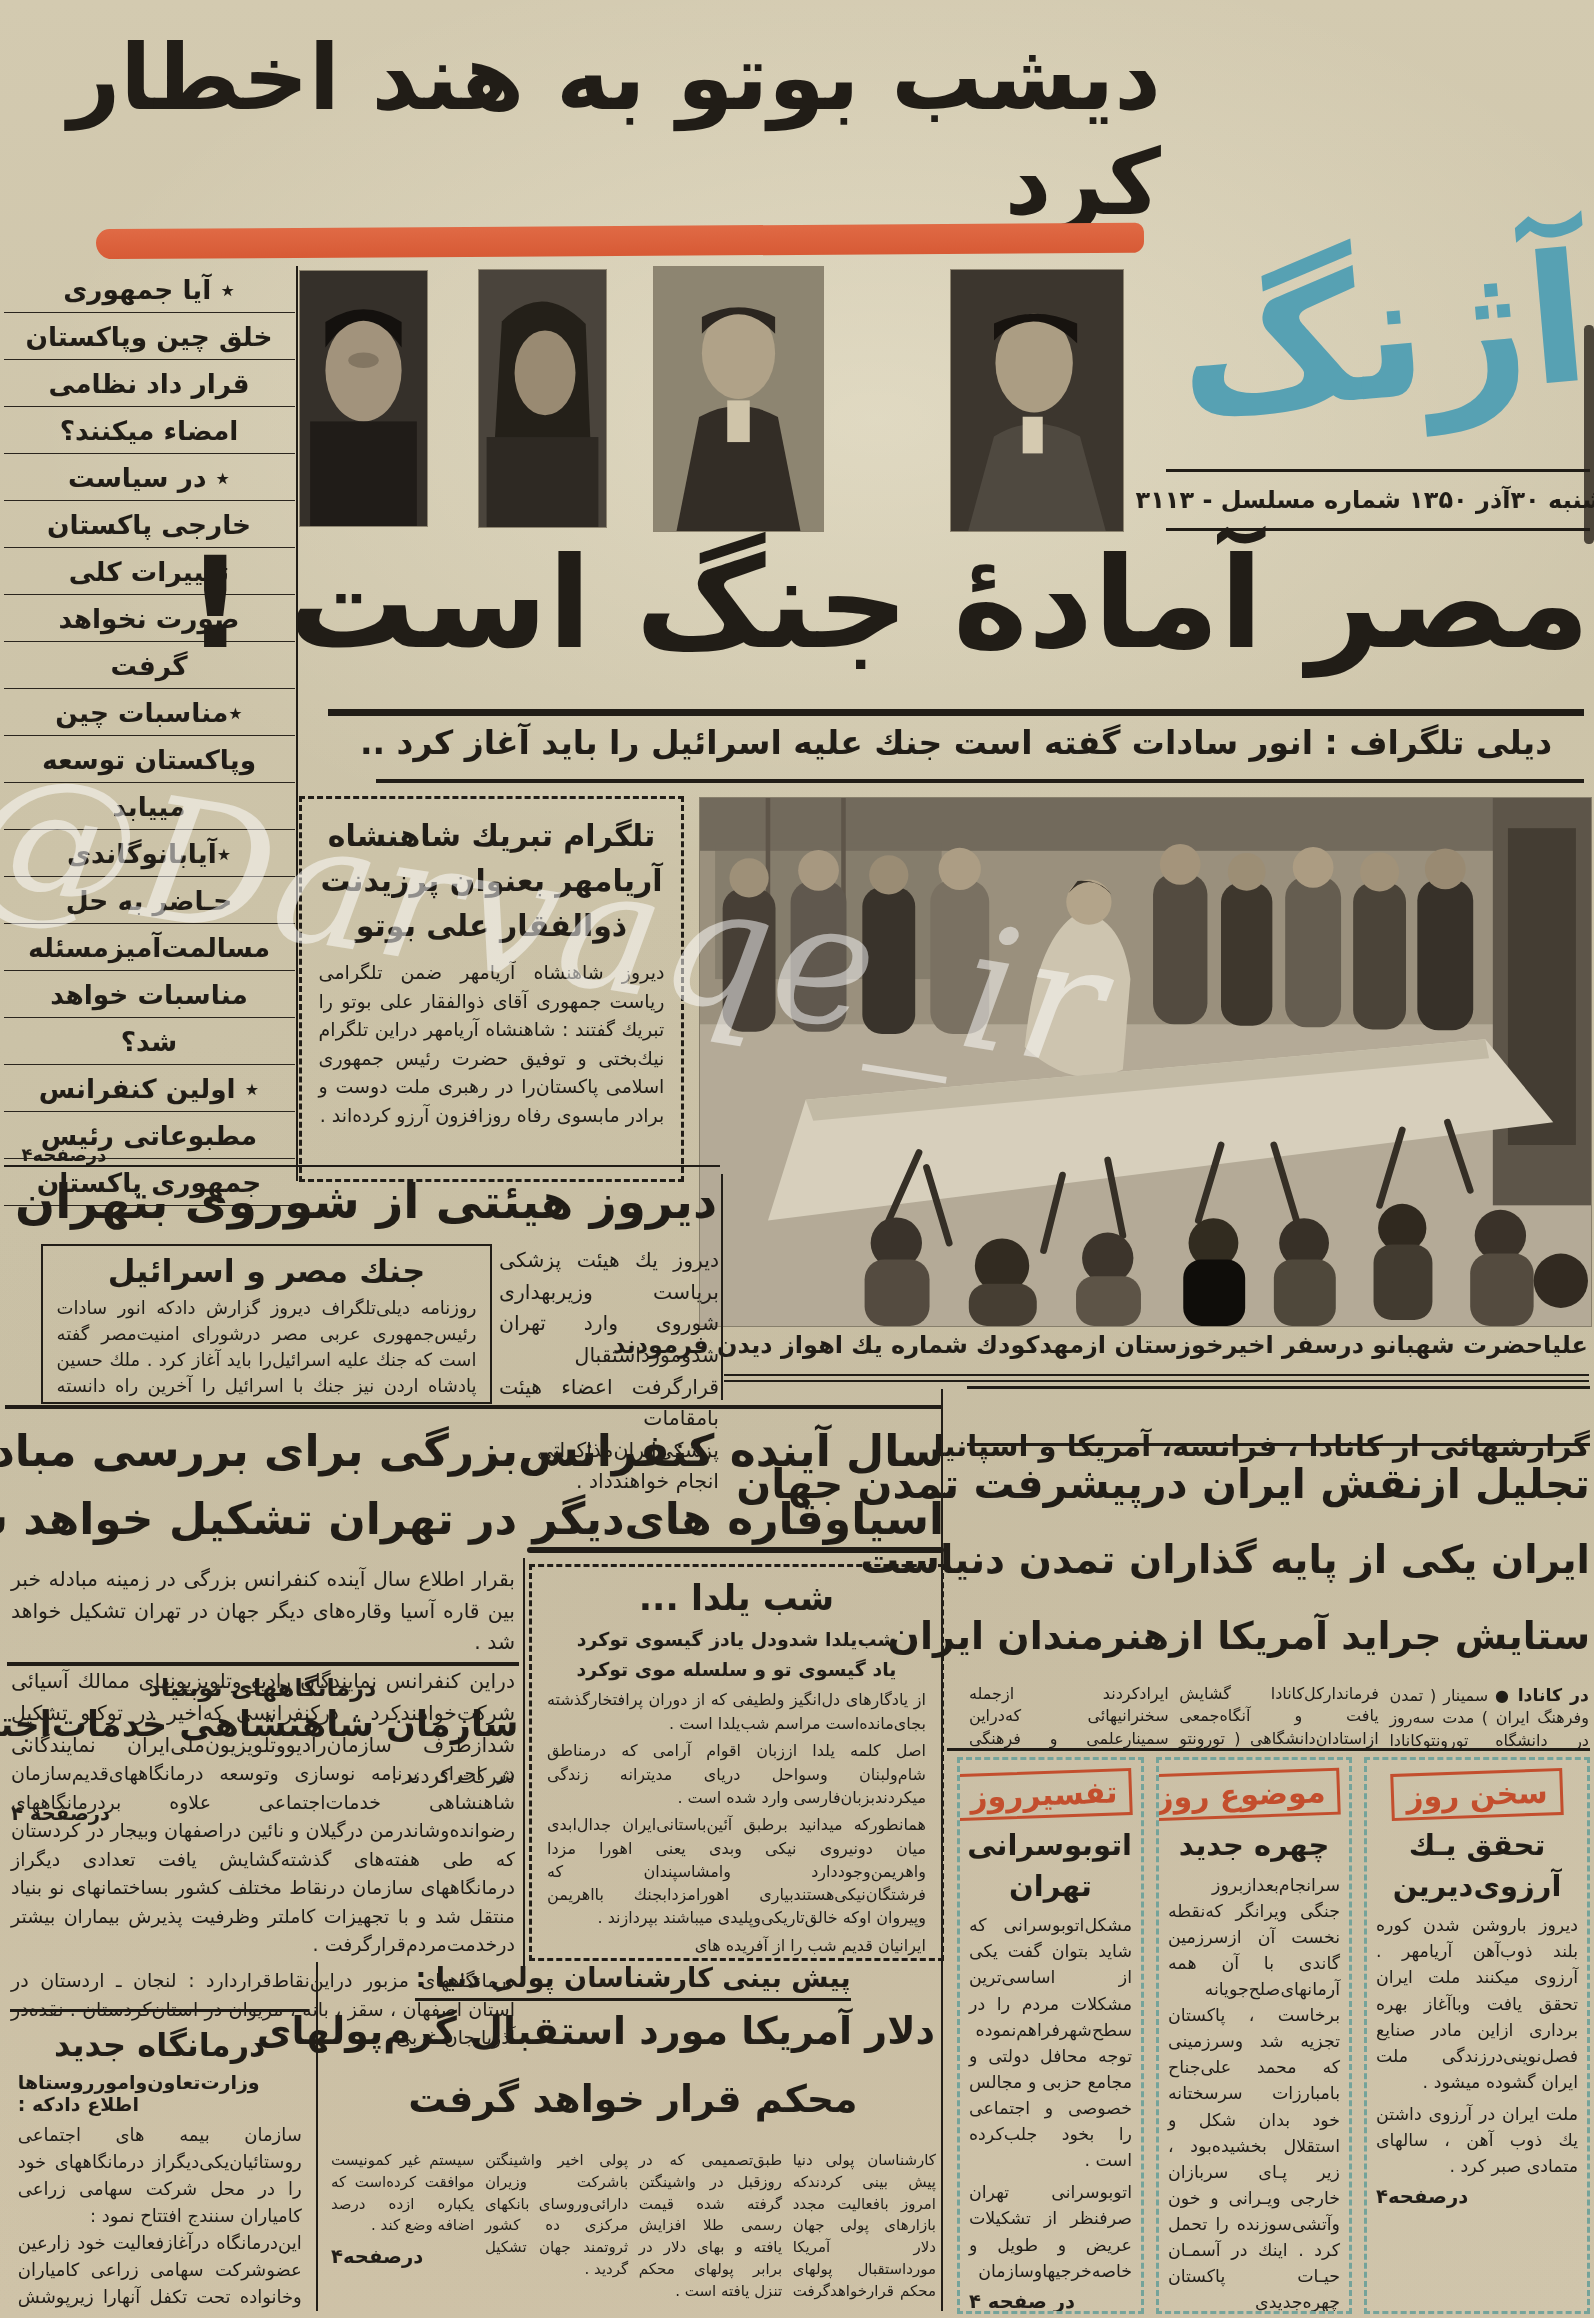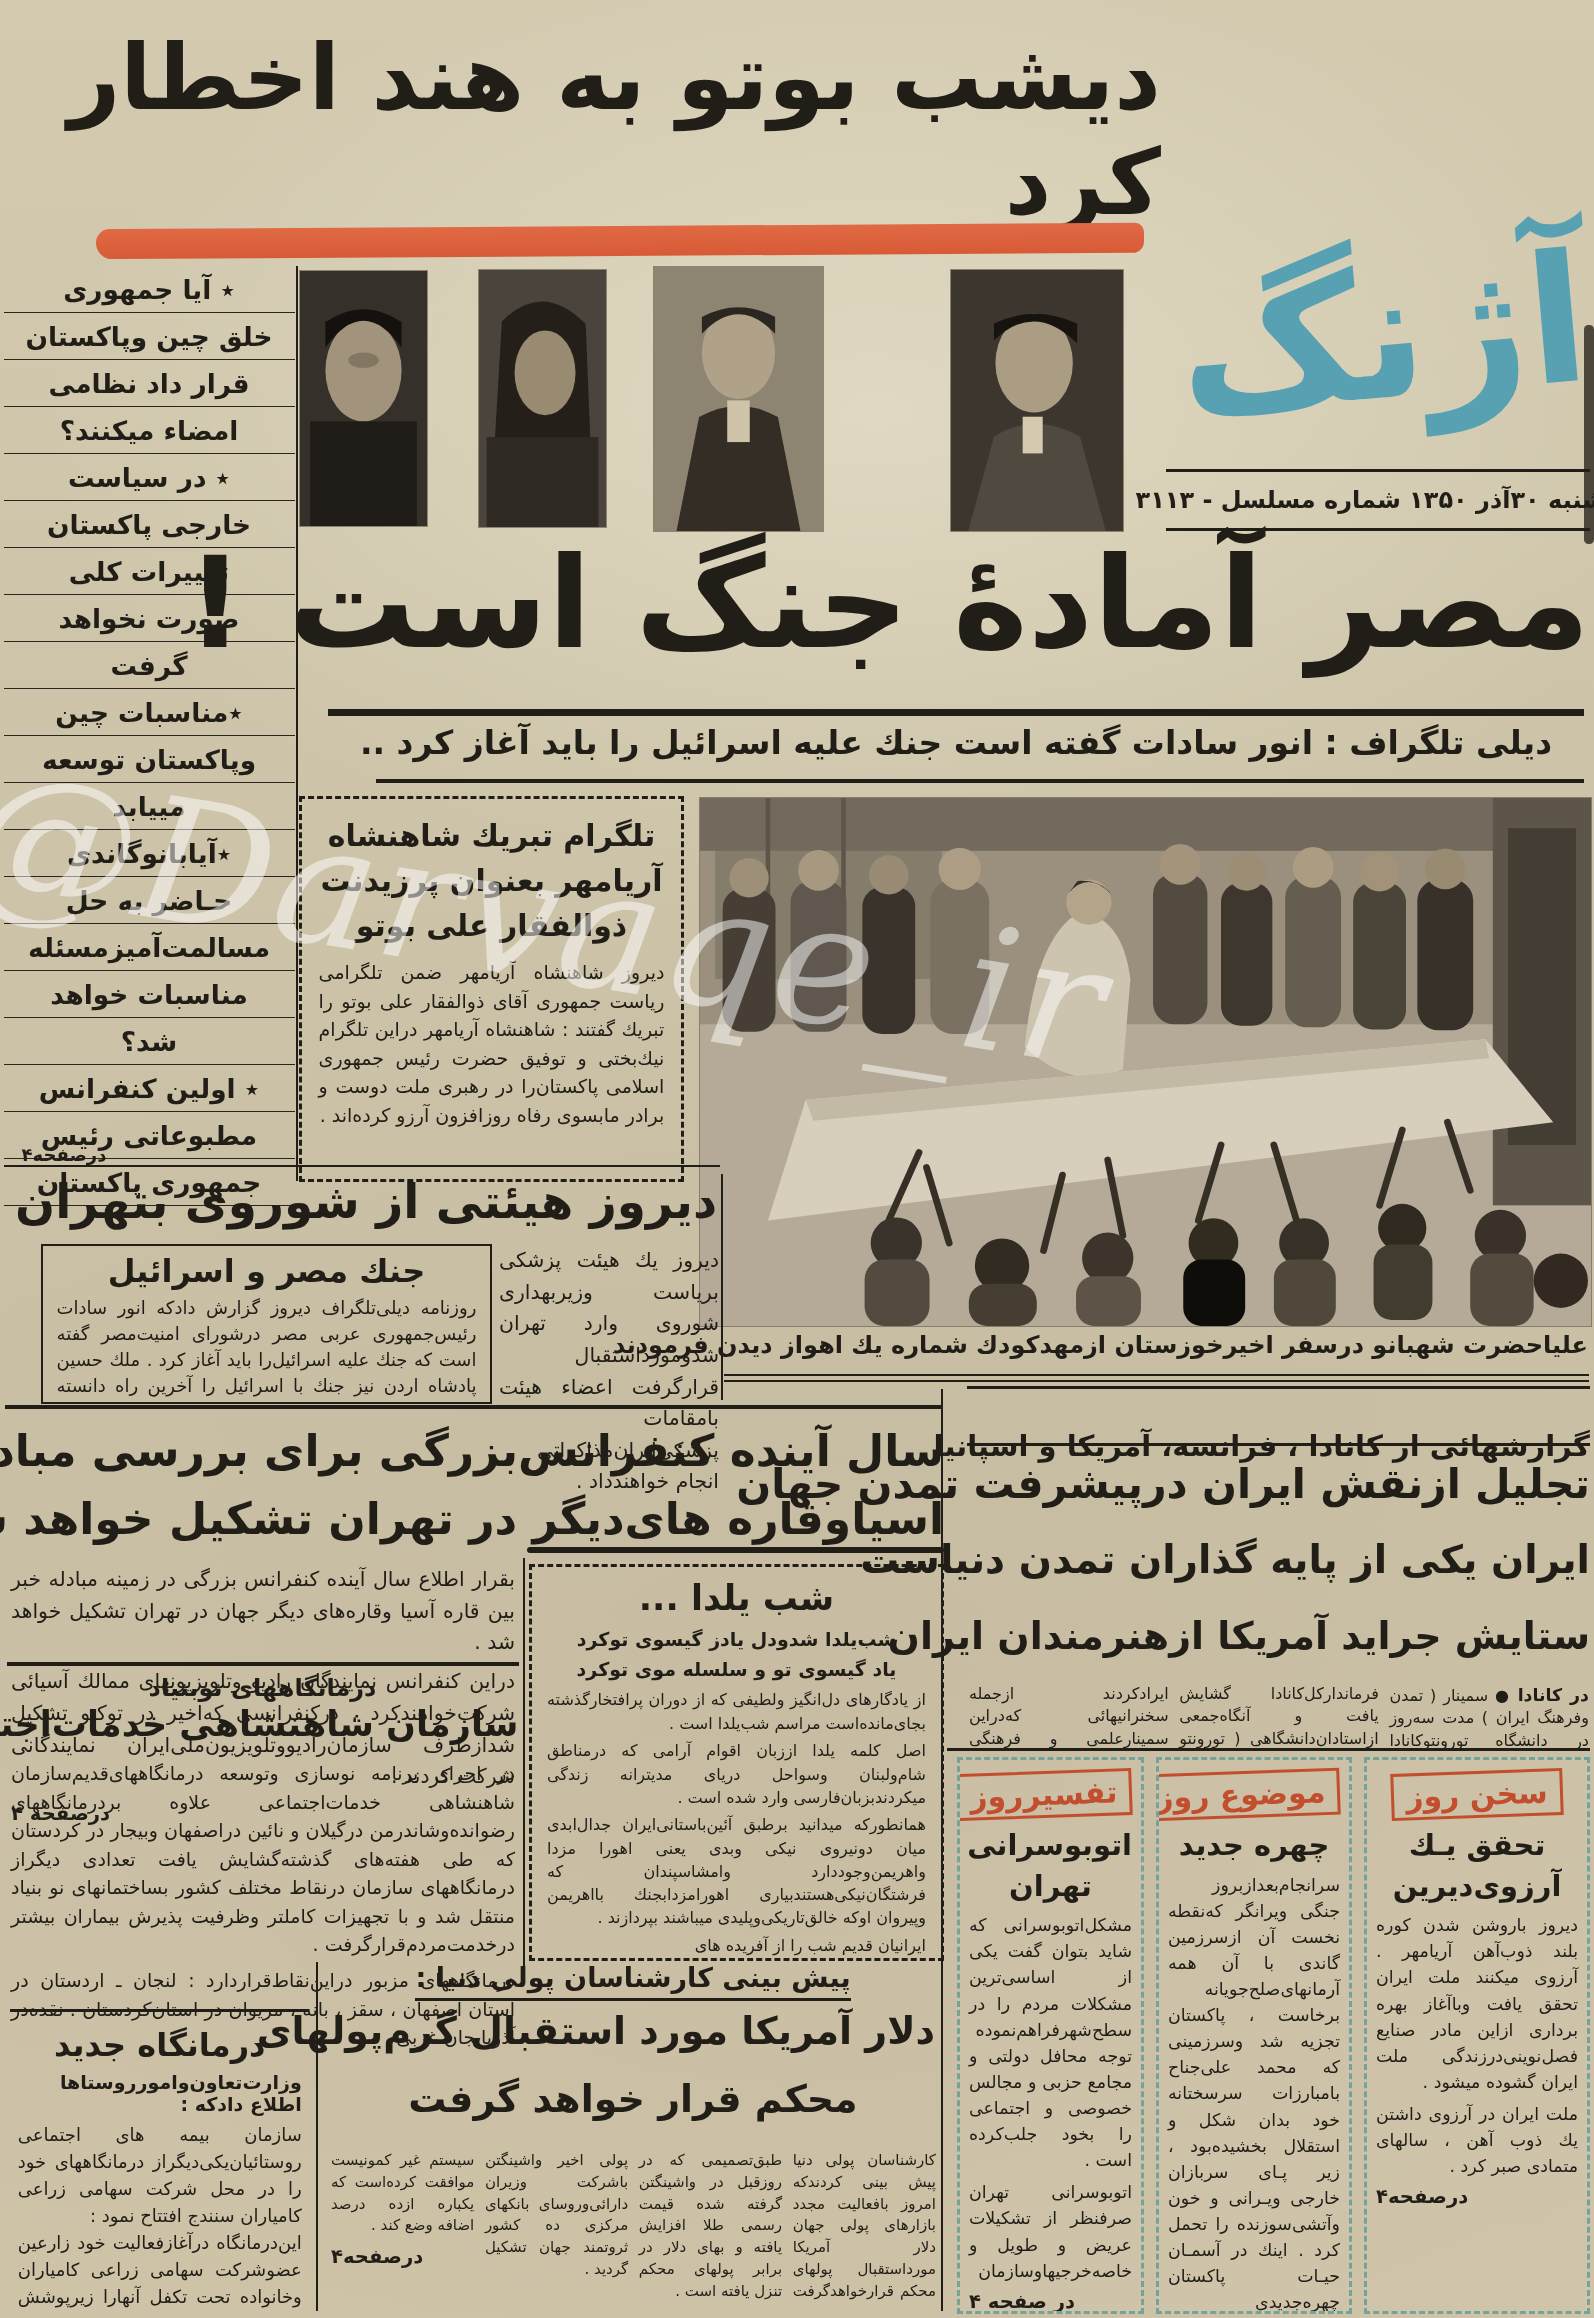--- a/index.html
+++ b/index.html
@@ -96,21 +96,21 @@
   #rule-clinics{left:7.5px;top:1662px;width:512px;height:3.8px;}
   #clinics-kicker{left:7.5px;top:1674px;width:512px;font-size:24px;font-weight:bold;text-align:center;}
   #clinics-headline{left:7.5px;top:1704px;width:512px;font-size:35px;font-weight:bold;text-align:center;white-space:nowrap;}
   #clinics-body{left:12px;top:1759px;width:504px;font-size:19px;line-height:1.5;text-align:justify;}
   #clinics-body .p2{margin-top:7.5px;}
 
   
   #rule-newclinic{left:11.3px;top:2009px;width:299px;height:3px;}
   #new-clinic{left:11.3px;top:2021px;width:299px;height:290px;box-sizing:border-box;padding:4.5px 7.5px;overflow:hidden;}
   #new-clinic .ttl{font-size:32px;font-weight:bold;text-align:center;margin-bottom:7.5px;}
-  #new-clinic .lead{font-size:19px;font-weight:bold;text-align:right;margin-bottom:6px;}
+  #new-clinic .lead{font-size:19px;font-weight:bold;text-align:left;margin-bottom:6px;}
   #new-clinic .bdy{font-size:18px;line-height:1.5;text-align:justify;}
   #vrule-newclinic{left:317px;top:1962px;width:2.3px;height:349px;}
 
   
   #dollar-kicker{left:332px;top:1962px;width:604px;font-size:27px;font-weight:bold;text-align:center;}
   #dollar-kicker span{border-bottom:3px solid #211d17;padding-bottom:4.5px;}
   #dollar-h1{left:332px;top:2009px;width:604px;font-size:38px;font-weight:bold;text-align:right;white-space:nowrap;}
   #dollar-h2{left:332px;top:2077px;width:604px;font-size:38px;font-weight:bold;text-align:center;white-space:nowrap;}
   #dollar-cols{left:332px;top:2150px;width:605px;height:162px;display:flex;direction:rtl;gap:10.6px;overflow:hidden;}
   #dollar-cols .col{flex:1;font-size:15px;line-height:1.45;text-align:justify;}

